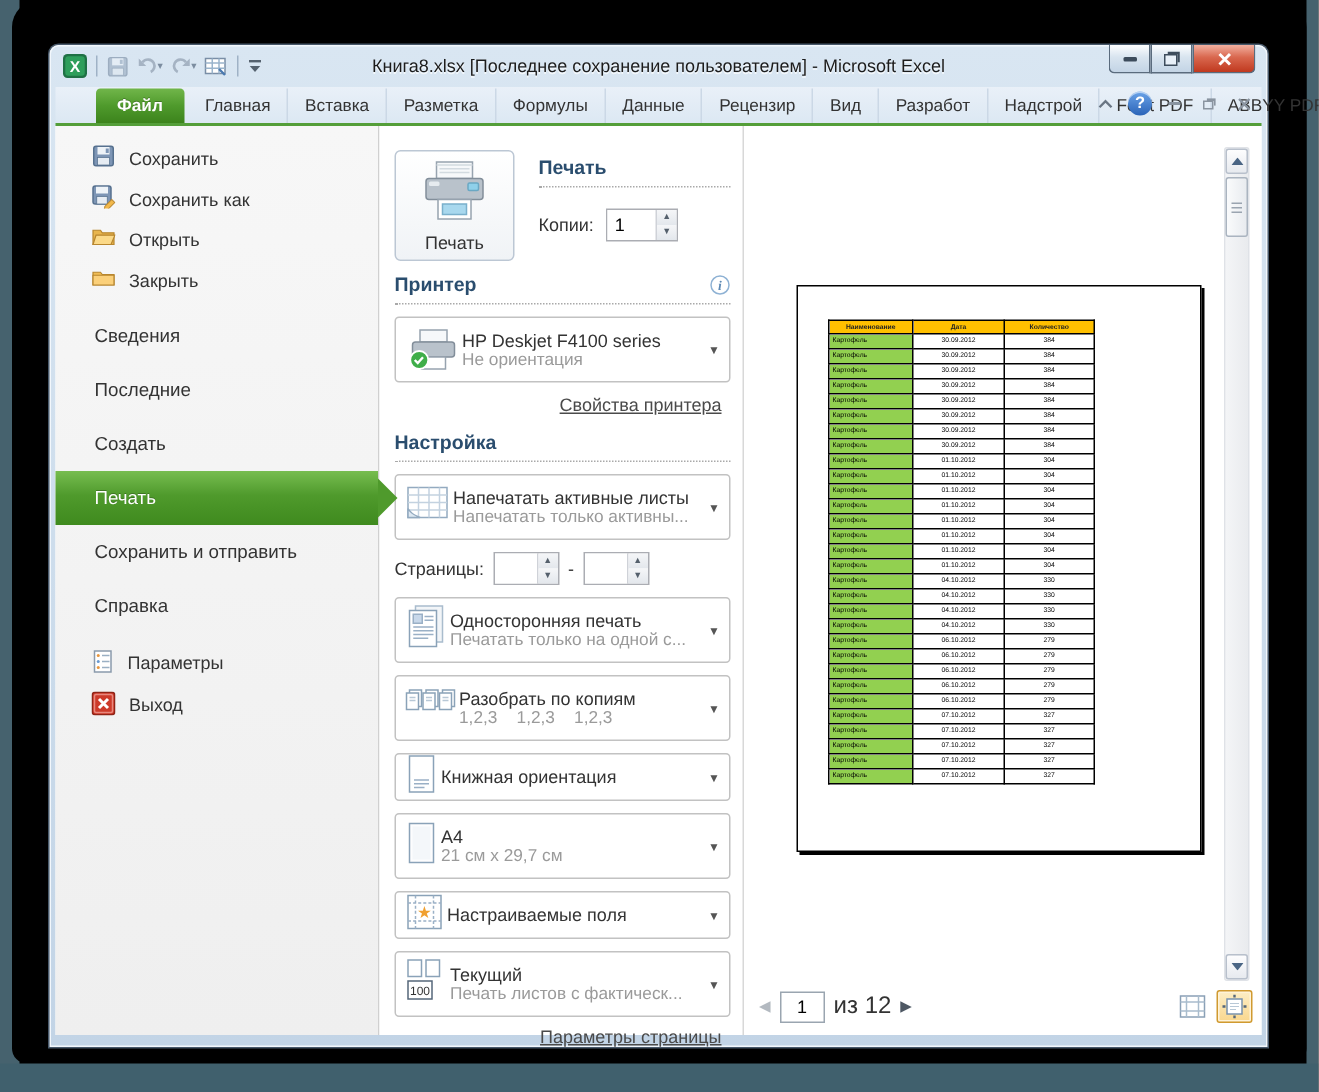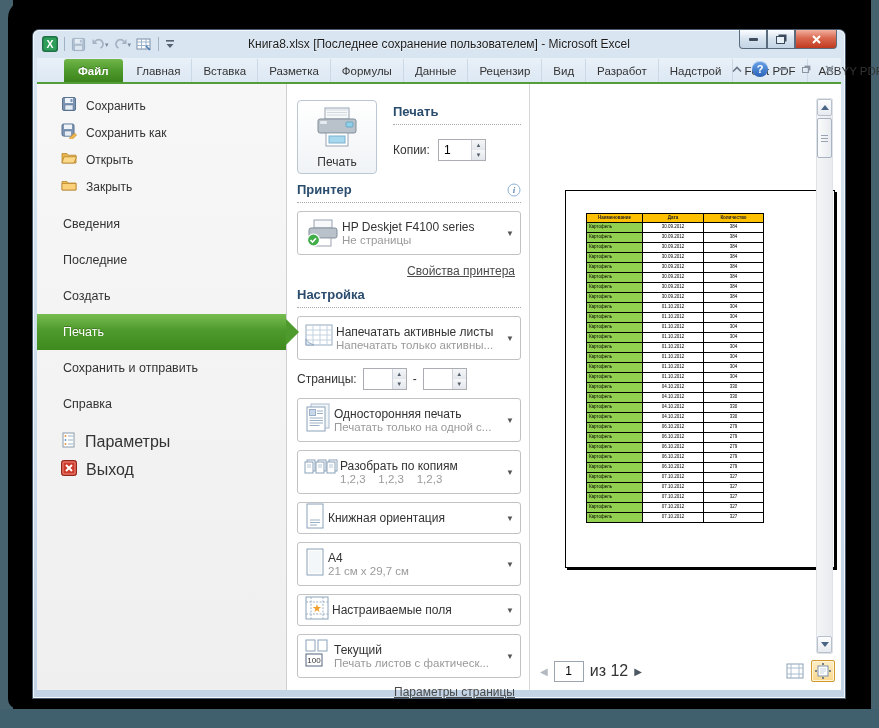--- a/index.html
+++ b/index.html
@@ -42,26 +42,26 @@
   .tab.file { background:linear-gradient(180deg,#71b64a,#4f9a2c 50%,#3c831c); color:#fff; border-radius:3px 3px 0 0; border-right:none; margin-right:3px; padding:0 14px; font-weight:bold; text-shadow:0 -1px 0 rgba(0,0,0,.25);margin-left:25px; }
   .tabrow-right { position:absolute; right:4px; top:3px; display:flex; align-items:center; gap:7px; }
   .mini { display:flex; align-items:center; justify-content:center; width:16px; height:16px; }
   .help-circle { width:16px; height:16px; border-radius:50%; background:linear-gradient(180deg,#6aa3e8,#2b64b8); color:#fff; font-size:11px; font-weight:bold; display:flex; align-items:center; justify-content:center; box-shadow:inset 0 1px 0 rgba(255,255,255,.5); }
   .glyph-min-s { width:8px; height:2px; background:#8a94a0; }
   .glyph-rest-s { width:7px; height:6px; border:1.2px solid #8a94a0; box-shadow:2px -2px 0 -0.6px #8a94a0; margin-left:-2px; margin-top:1px; }
 
   
   .backstage { display:flex; height:606px; margin:0 4px; background:#fff; }
 
-  .sidebar { width:250px; background:linear-gradient(180deg,#f7f7f7,#efefef); border-right:1px solid #d0d0d0; padding-top:8px; position:relative; }
+  .sidebar { width:216px; background:linear-gradient(180deg,#f7f7f7,#efefef); border-right:1px solid #d0d0d0; padding-top:8px; position:relative; }
   .cmd-item { display:flex; align-items:center; gap:9px; height:27px; padding-left:24px; font-size:12px; color:#333; }
   .nav-item { height:36px; display:flex; align-items:center; padding-left:26px; font-size:12.5px; color:#333; position:relative; }
   .nav-item.selected { background:linear-gradient(180deg,#77bd50,#4f9a2c 45%,#3f8a1e); color:#fff; text-shadow:0 -1px 0 rgba(0,0,0,.25); }
   .nav-item.selected::after { content:""; position:absolute; right:-13px; top:50%; margin-top:-13px; border:13px solid transparent; border-left-color:#4f9a2c; border-right-width:0; z-index:4; }
-  .foot-item { display:flex; align-items:center; gap:9px; height:28px; padding-left:24px; font-size:16px; color:#333; }
+  .foot-item { display:flex; align-items:center; gap:9px; height:28px; padding-left:24px; font-size:12px; color:#333; }
   .sidebar .gap { height:6px; }
 
   
   .printpanel { width:242px; padding:16px 8px 0 10px; background:#fff; position:relative; }
   .print-row { display:flex; gap:16px; }
   .bigbtn { width:80px; height:74px; border:1px solid #bcc7d4; border-radius:4px; background:linear-gradient(180deg,#ffffff,#f0f3f6);
             display:flex; flex-direction:column; align-items:center; justify-content:center; gap:4px; }
   .bigbtn span { font-size:12px; color:#333; }
   .sec-head { font-size:13px; font-weight:bold; color:#2a4d6e; padding-bottom:5px; border-bottom:1px dotted #a9a9a9; display:flex; justify-content:space-between; align-items:center; }
   .copies-row { display:flex; align-items:center; gap:8px; margin-top:14px; font-size:12px; color:#333; }
@@ -339,21 +339,21 @@
               <svg width="34" height="28" viewBox="0 0 34 28">
                 <rect x="9" y="1" width="18" height="8" fill="#f6f8fa" stroke="#97a3af"></rect>
                 <rect x="4" y="9" width="28" height="10" rx="2" fill="#b9c2cb" stroke="#828e9a"></rect>
                 <rect x="10" y="19" width="16" height="8" fill="#fff" stroke="#97a3af"></rect>
                 <circle cx="8.5" cy="21" r="6" fill="#3fae49" stroke="#fff" stroke-width="1.2"></circle>
                 <path d="M5.5 21l2 2 3.5-3.8" fill="none" stroke="#fff" stroke-width="1.6"></path>
               </svg>
             </span>
           <span class="dtext">
             <div class="dtitle">HP Deskjet F4100 series</div>
-            <div class="dsub">Не страницы</div>
+            <div class="dsub">Не ориентация</div>
           </span>
           <span class="dcaret">▼</span>
         </div>
         <div class="link-row"><a href="#" class="plink">Свойства принтера</a></div>
       </div>
 
       <div class="section" style="margin-top:8px;">
         <div class="sec-head">
             <span>Настройка</span>
           </div>

